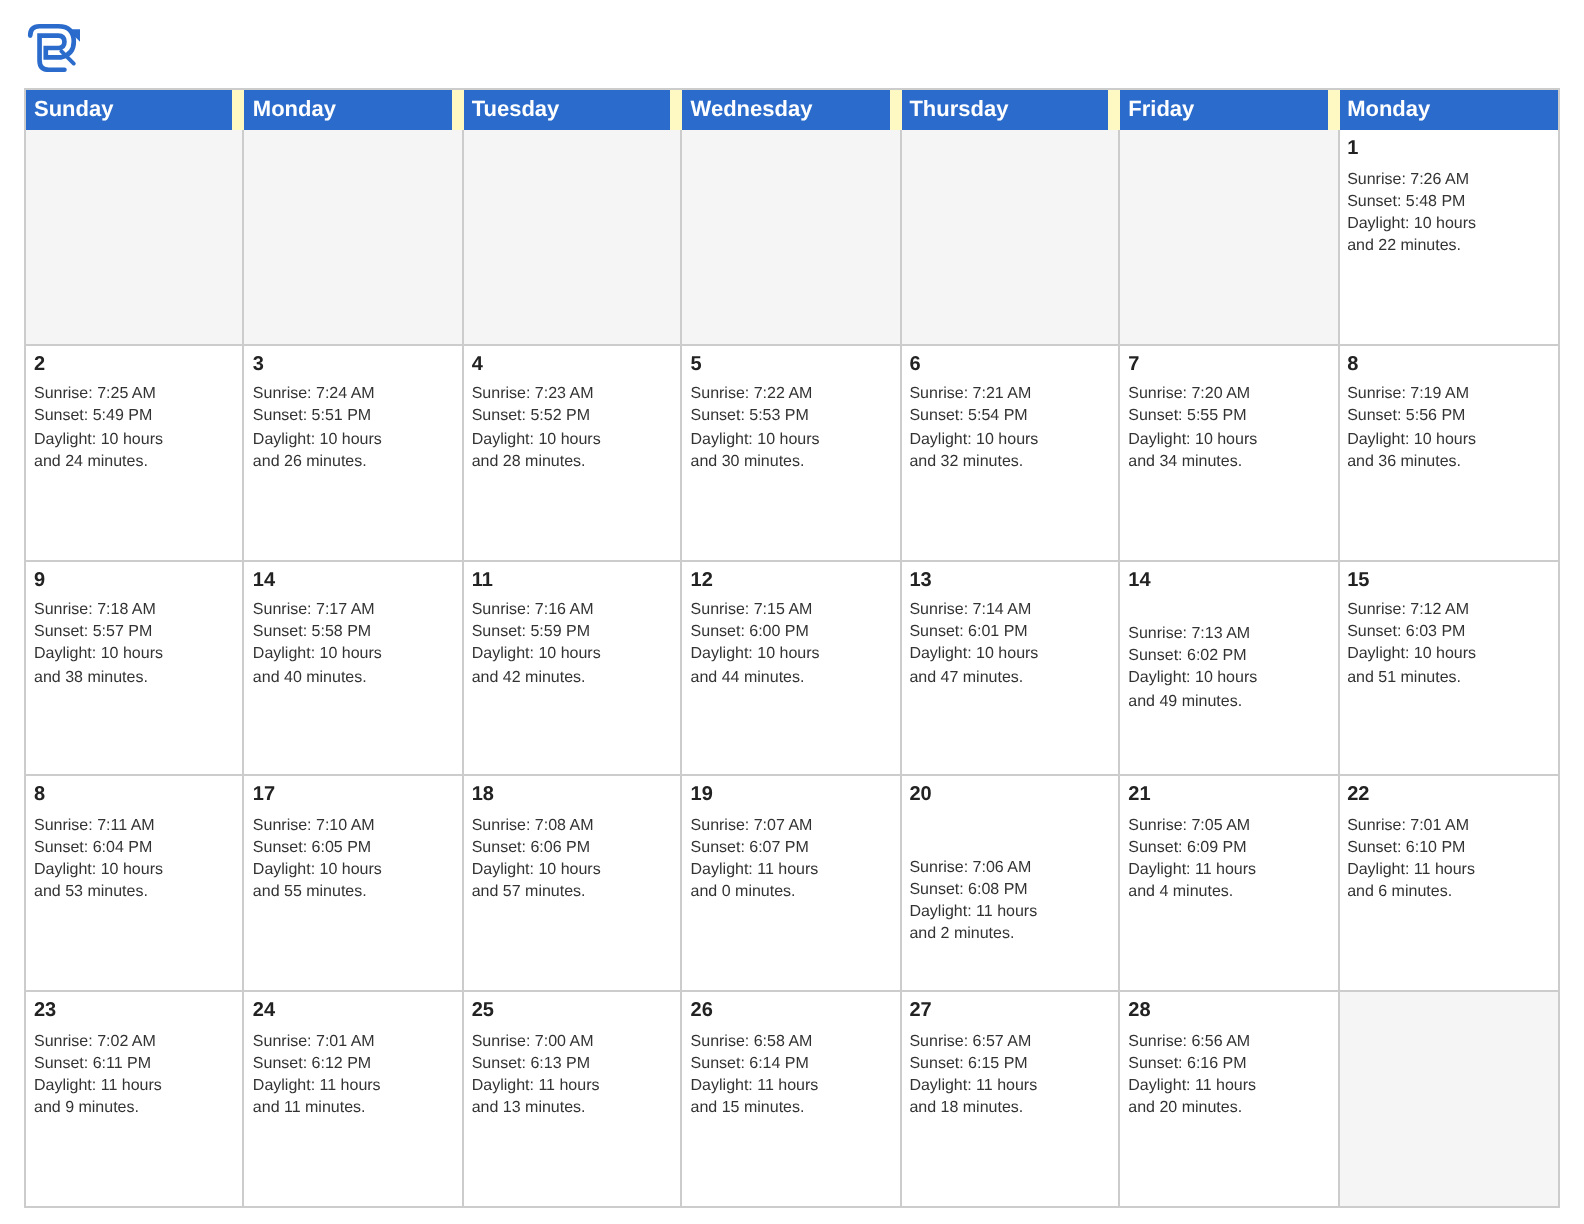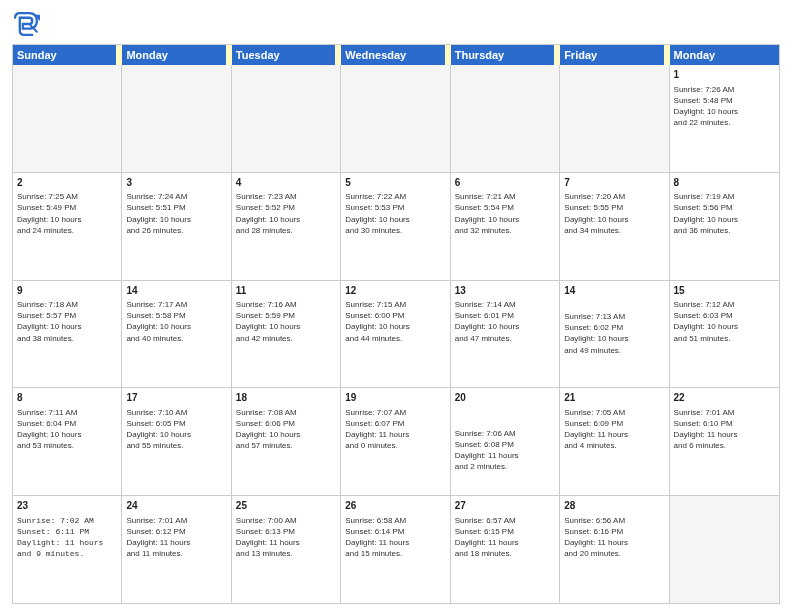--- a/index.html
+++ b/index.html
@@ -308,21 +308,21 @@
             <span class="day-num">22</span>
             <div class="cell-info" style="white-space: pre-line;">Sunrise: 7:01 AM
 Sunset: 6:10 PM
 Daylight: 11 hours
 and 6 minutes.</div>
           </div>
         </div>
         <div class="cal-row">
           <div class="cal-cell">
             <span class="day-num">23</span>
-            <div class="cell-info" style="white-space: pre-line; font-family: Liberation Mono, monospace;">Sunrise: 7:02 AM
+            <div class="cell-info" style="white-space: pre-line;">Sunrise: 7:02 AM
 Sunset: 6:11 PM
 Daylight: 11 hours
 and 9 minutes.</div>
           </div>
           <div class="cal-cell">
             <span class="day-num">24</span>
             <div class="cell-info" style="white-space: pre-line;">Sunrise: 7:01 AM
 Sunset: 6:12 PM
 Daylight: 11 hours
 and 11 minutes.</div>

